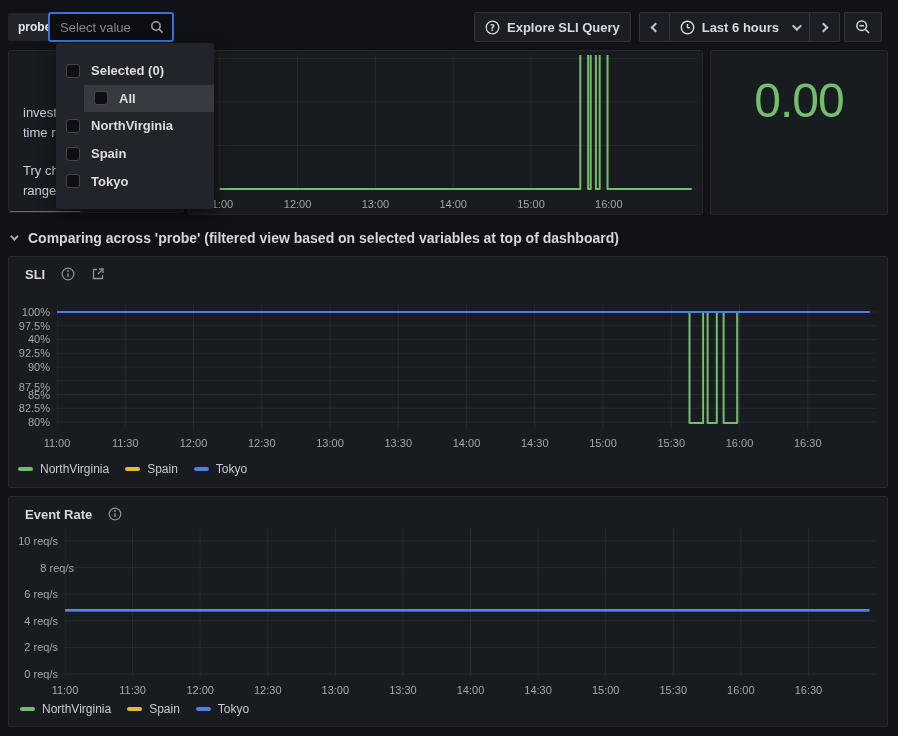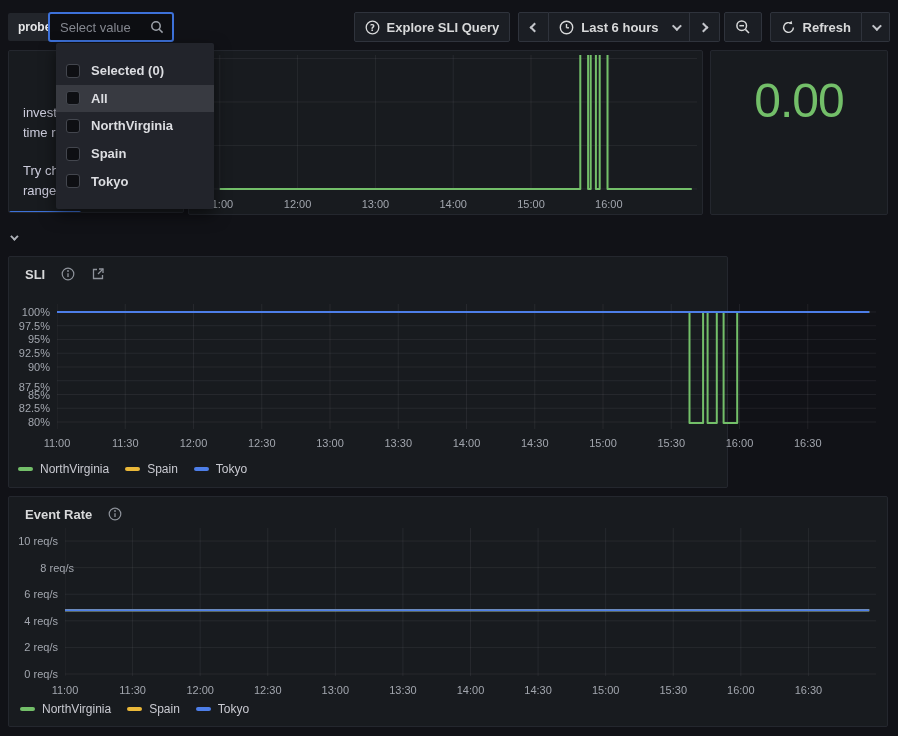--- a/index.html
+++ b/index.html
@@ -57,21 +57,21 @@
   .dropdown {
     position:absolute; left:56px; top:43px; width:158px; height:166px;
     background:#22242b; border-radius:2px; z-index:20;
     box-shadow:0 6px 16px rgba(0,0,0,.55);
     padding:14px 0; display:flex; flex-direction:column;
   }
   .dd-row {
     height:32px; display:flex; align-items:center; padding:0 10px; gap:11px;
     font-size:13px; font-weight:600; color:#dcdde1;
   }
-  .dd-row.hl { background:#383a41; }
+  .dd-row.hl { background:#383a41;margin-left:28px; }
   .cbx {
     width:14px; height:14px; flex:0 0 14px;
     background:#0e0f13; border:1px solid #43464e; border-radius:3px;
   }
   
   .lp-line { position:absolute; left:14px; font-size:13px; color:#ccccdc; white-space:nowrap; }
   .create-btn {
     position:absolute; left:0px; top:113px; width:72px; height:27px;
     background:var(--accent,#3d71d9); border-radius:2px; border:none;
     color:#fff; font-size:13px; font-weight:700; text-align:left; padding-left:13px;
@@ -163,34 +163,20 @@
   <button class="tbtn solo">
     <span class="icon">
       <svg width="16" height="16" viewBox="0 0 16 16">
           <circle cx="6.7" cy="6.7" r="4.8" fill="none" stroke="#d8d9da" stroke-width="1.5"></circle>
           <line x1="4.4" y1="6.7" x2="9" y2="6.7" stroke="#d8d9da" stroke-width="1.5"></line>
           <line x1="10.4" y1="10.4" x2="14" y2="14" stroke="#d8d9da" stroke-width="1.5"></line>
         </svg>
     </span>
   </button>
   <span class="gap8"></span>
-  <span class="grp">
-    <button class="tbtn">
-      <span class="icon">
-        <svg width="15" height="15" viewBox="0 0 16 16">
-            <path d="M13.2 8a5.2 5.2 0 1 1-2.1-4.2" fill="none" stroke="#d8d9da" stroke-width="1.5"></path>
-            <path d="M11.2 0.8 L12 4.4 L8.4 3.8 Z" fill="#d8d9da"></path>
-          </svg>
-      </span>
-      <span>Refresh</span>
-    </button>
-    <button class="tbtn">
-        <span class="chev"></span>
-      </button>
-  </span>
 </div>
 
 <div class="panel" style="left:8px;top:50px;width:176px;height:163px;overflow:hidden">
   <div class="lp-line" style="top:54px">investi</div>
   <div class="lp-line" style="top:74px">time ra</div>
   <div class="lp-line" style="top:112px">Try cha</div>
   <div class="lp-line" style="top:132px">range</div>
   <button class="create-btn" style="top:160px">Create</button>
 </div>
 
@@ -220,23 +206,24 @@
     <div class="tick xtick" style="left: 315.011px; top: 142px;">15:00</div>
     <div class="tick xtick" style="left: 392.818px; top: 142px;">16:00</div>
   </div>
 
 <div class="panel" style="left:710px;top:50px;width:178px;height:165px">
   <div class="stat-value" style="color: rgb(115, 191, 105);">0.00</div>
 </div>
 
 <div class="section-row">
   <span class="chev-sm"></span>
-</div>
-
-<div class="panel" style="left:8px;top:256px;width:720px;height:232px">
+  <span class="section-title">Comparing across 'probe' (filtered view based on selected variables at top of dashboard)</span>
+</div>
+
+<div class="panel" style="left:8px;top:256px;width:880px;height:232px">
   <div class="phead">
     <span class="ptitle">SLI</span>
     <span class="icon">
       <svg width="14" height="14" viewBox="0 0 14 14">
           <circle cx="7" cy="7" r="5.8" fill="none" stroke="#8e939b" stroke-width="1.2"></circle>
           <line x1="7" y1="6.2" x2="7" y2="10" stroke="#8e939b" stroke-width="1.3"></line>
           <circle cx="7" cy="4" r="0.9" fill="#8e939b"></circle>
         </svg>
     </span>
     <span class="icon">
@@ -270,21 +257,21 @@
       <line y1="0" y2="125" x1="546" x2="546" stroke="#ccccdc" stroke-opacity="0.08" stroke-width="1"></line>
       <line y1="0" y2="125" x1="614.25" x2="614.25" stroke="#ccccdc" stroke-opacity="0.08" stroke-width="1"></line>
       <line y1="0" y2="125" x1="682.5" x2="682.5" stroke="#ccccdc" stroke-opacity="0.08" stroke-width="1"></line>
       <line y1="0" y2="125" x1="750.75" x2="750.75" stroke="#ccccdc" stroke-opacity="0.08" stroke-width="1"></line>
       <polyline fill="none" stroke="#eab839" stroke-width="2" stroke-linejoin="round" points="0.0,8.0 812.2,8.0"></polyline>
       <polyline fill="none" stroke="#73bf69" stroke-width="2" stroke-linejoin="round" points="0.0,8.0 632.5,8.0 632.5,119.1 646.1,119.1 646.1,8.0 650.6,8.0 650.6,119.1 659.8,119.1 659.8,8.0 666.6,8.0 666.6,119.1 680.2,119.1 680.2,8.0 812.2,8.0"></polyline>
       <polyline fill="none" stroke="#4d7ee8" stroke-width="2" stroke-linejoin="round" points="0.0,8.0 812.2,8.0"></polyline>
     </svg>
     <div class="tick ytick" style="left: 0px; width: 38px; top: 0.977553px;">100%</div>
     <div class="tick ytick" style="left: 0px; width: 38px; top: 14.732px;">97.5%</div>
-    <div class="tick ytick" style="left: 0px; width: 38px; top: 28.4864px;">95%</div>
+    <div class="tick ytick" style="left: 0px; width: 38px; top: 28.4864px;">40%</div>
     <div class="tick ytick" style="left: 0px; width: 38px; top: 42.2408px;">92.5%</div>
     <div class="tick ytick" style="left: 0px; width: 38px; top: 55.9952px;">90%</div>
     <div class="tick ytick" style="left: 0px; width: 38px; top: 76px; text-align: right;">87.5%</div>
     <div class="tick ytick" style="left: 0px; width: 38px; top: 83.504px;">85%</div>
     <div class="tick ytick" style="left: 0px; width: 38px; top: 97.2584px; text-align: right;">82.5%</div>
     <div class="tick ytick" style="left: 0px; width: 38px; top: 111.013px;">80%</div>
     <div class="tick xtick" style="left: 17px; top: 132px;">11:00</div>
     <div class="tick xtick" style="left: 85.25px; top: 132px;">11:30</div>
     <div class="tick xtick" style="left: 153.5px; top: 132px;">12:00</div>
     <div class="tick xtick" style="left: 221.75px; top: 132px;">12:30</div>

